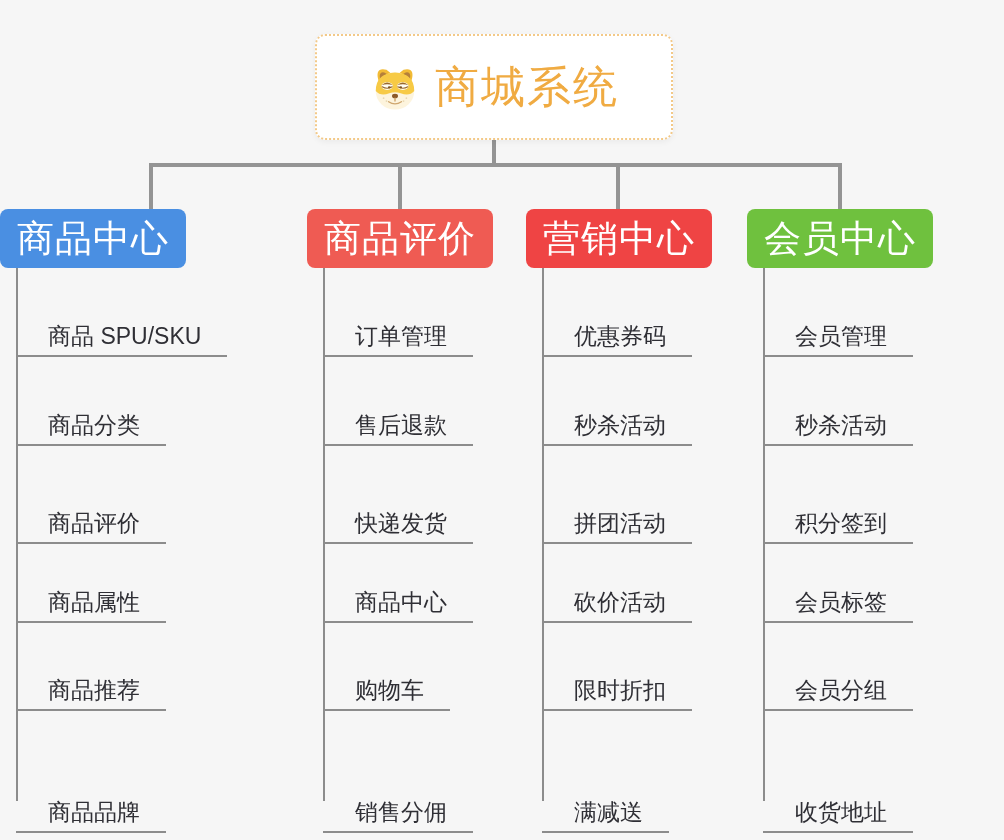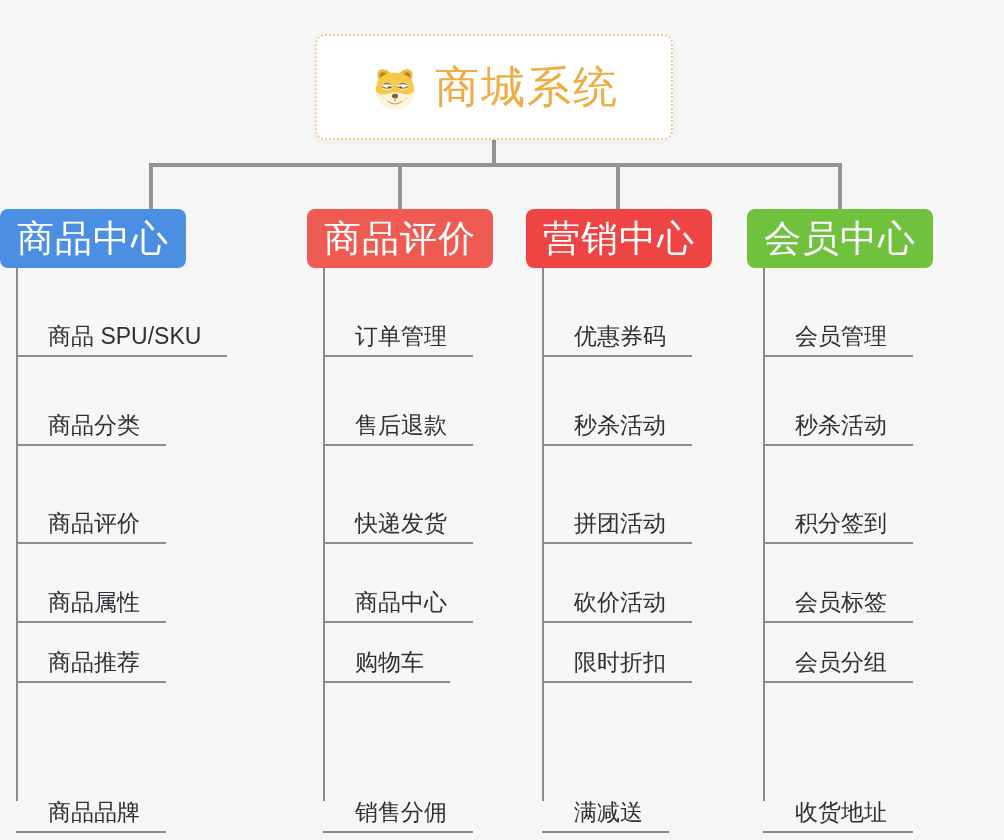--- a/index.html
+++ b/index.html
@@ -52,21 +52,21 @@
     position: absolute; left: 16px;
     font-size: 23px; line-height: 28px; color: #2f2f35;
     white-space: nowrap;
     padding: 0 26px 5px 32px;
     border-bottom: 2px solid #8c8c8c;
   }
   .r0 { top: 113px; }
   .r1 { top: 202px; text-align: right; }
   .r2 { top: 300px; }
   .r3 { top: 379px; }
-  .r4 { top: 439px; }
+  .r4 { top: 467px; }
   .r5 { top: 589px; }
 </style>
 </head>
 <body>
 
 <div class="canvas">
 
   <svg class="connectors" viewBox="0 0 1004 840" xmlns="http://www.w3.org/2000/svg">
     <path d="M494 138 V165"></path>
     <path d="M151 209 V165 H840 V209"></path>

